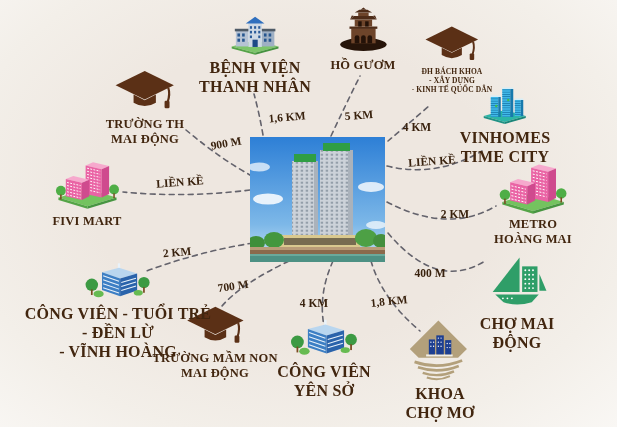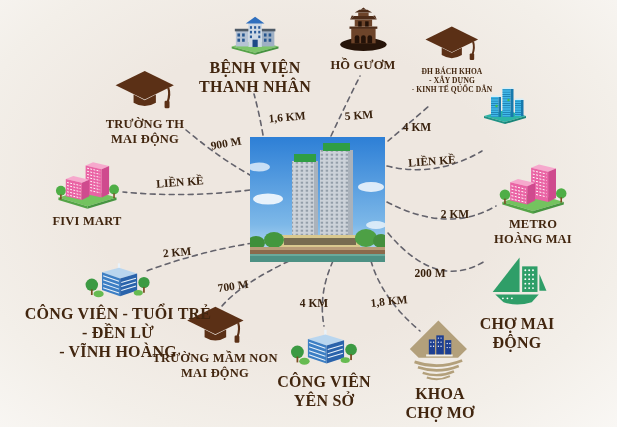--- a/index.html
+++ b/index.html
@@ -176,20 +176,22 @@
       <rect x="45" y="8" width="16" height="56" fill="#41b9e9"></rect>
       <rect x="45" y="8" width="16" height="56" fill="url(#vstripe)"></rect>
       <rect x="61" y="8" width="6" height="56" fill="#1779ad"></rect>
       <rect x="70" y="27" width="17" height="4" fill="#d6eef8"></rect>
       <rect x="70" y="30" width="12" height="32" fill="#41b9e9"></rect>
       <rect x="70" y="30" width="12" height="32" fill="url(#vstripe)"></rect>
       <rect x="82" y="30" width="5" height="32" fill="#1779ad"></rect>
       <circle cx="33" cy="42" r="2.4" fill="#3fbf4a"></circle>
       <circle cx="57" cy="30" r="2.4" fill="#3fbf4a"></circle>
     </svg>
+    <div class="lm-label">VINHOMES
+TIME CITY</div>
   </div>
 
   <div class="lm" style="left:533px;top:160px">
     <svg width="72" height="55" viewBox="0 0 110 84">
       <polygon points="8,64 55,50 102,64 55,78" fill="#74c35f"></polygon>
       <polygon points="8,64 55,78 55,82 8,68" fill="#54a447"></polygon>
       <polygon points="102,64 55,78 55,82 102,68" fill="#479541"></polygon>
       <circle cx="12" cy="53" r="8" fill="#4fae46"></circle>
         <rect x="10.8" y="59" width="2.4" height="8" fill="#7a4a20"></rect>
       <circle cx="98" cy="51" r="8" fill="#4fae46"></circle>
@@ -279,21 +281,21 @@
       </g>
       <path d="M12,63 Q47,75 82,61" stroke="#b3a07b" stroke-width="4" fill="none"></path>
       <path d="M17,71 Q47,81 77,69" stroke="#b3a07b" stroke-width="4" fill="none"></path>
       <path d="M24,79 Q47,87 70,77" stroke="#b3a07b" stroke-width="3.5" fill="none"></path>
       <path d="M30,86 Q47,92 64,84" stroke="#b3a07b" stroke-width="3" fill="none"></path>
     </svg>
     <div class="lm-label">KHOA
 CHỢ MƠ</div>
   </div>
 
-  <div class="lm" style="left:324px;top:327px">
+  <div class="lm" style="left:324px;top:317px">
     <svg width="70" height="44" viewBox="0 0 120 74">
       <circle cx="14" cy="42" r="11" fill="#3c9a43"></circle>
         <rect x="12.5" y="50" width="3" height="10" fill="#7a4a20"></rect>
       <circle cx="106" cy="38" r="10" fill="#3c9a43"></circle>
         <rect x="104.5" y="46" width="3" height="10" fill="#7a4a20"></rect>
       <rect x="60" y="4" width="4" height="10" fill="#e9f2fa"></rect>
       <polygon points="32,20 62,12 94,22 64,31" fill="#b9d6ef"></polygon>
       <polygon points="32,20 64,31 64,62 32,51" fill="#3d7fc4"></polygon>
       <polygon points="64,31 94,22 94,52 64,62" fill="#2a63ab"></polygon>
       <g stroke="#e9f2fa" stroke-width="1.8">
@@ -385,20 +387,20 @@
     </svg>
     <div class="lm-label lg">FIVI MART</div>
   </div>
 
   <span class="dist" style="left:226px;top:143px;transform:translate(-50%,-50%) rotate(-10deg)">900 M</span>
   <span class="dist" style="left:287px;top:117px;transform:translate(-50%,-50%) rotate(-5deg)">1,6 KM</span>
   <span class="dist" style="left:359px;top:115px;transform:translate(-50%,-50%) rotate(-4deg)">5 KM</span>
   <span class="dist" style="left:417px;top:127px;transform:translate(-50%,-50%)">4 KM</span>
   <span class="dist" style="left:432px;top:161px;transform:translate(-50%,-50%) rotate(-4deg)">LIỀN KỀ</span>
   <span class="dist" style="left:455px;top:214px;transform:translate(-50%,-50%)">2 KM</span>
-  <span class="dist" style="left:430px;top:273px;transform:translate(-50%,-50%)">200 M</span>
+  <span class="dist" style="left:430px;top:273px;transform:translate(-50%,-50%)">400 M</span>
   <span class="dist" style="left:389px;top:301px;transform:translate(-50%,-50%) rotate(-6deg)">1,8 KM</span>
   <span class="dist" style="left:314px;top:303px;transform:translate(-50%,-50%)">4 KM</span>
   <span class="dist" style="left:233px;top:286px;transform:translate(-50%,-50%) rotate(-8deg)">700 M</span>
   <span class="dist" style="left:177px;top:252px;transform:translate(-50%,-50%) rotate(-5deg)">2 KM</span>
   <span class="dist" style="left:180px;top:182px;transform:translate(-50%,-50%) rotate(-4deg)">LIỀN KỀ</span>
 
 </div>
 
 </body></html>

